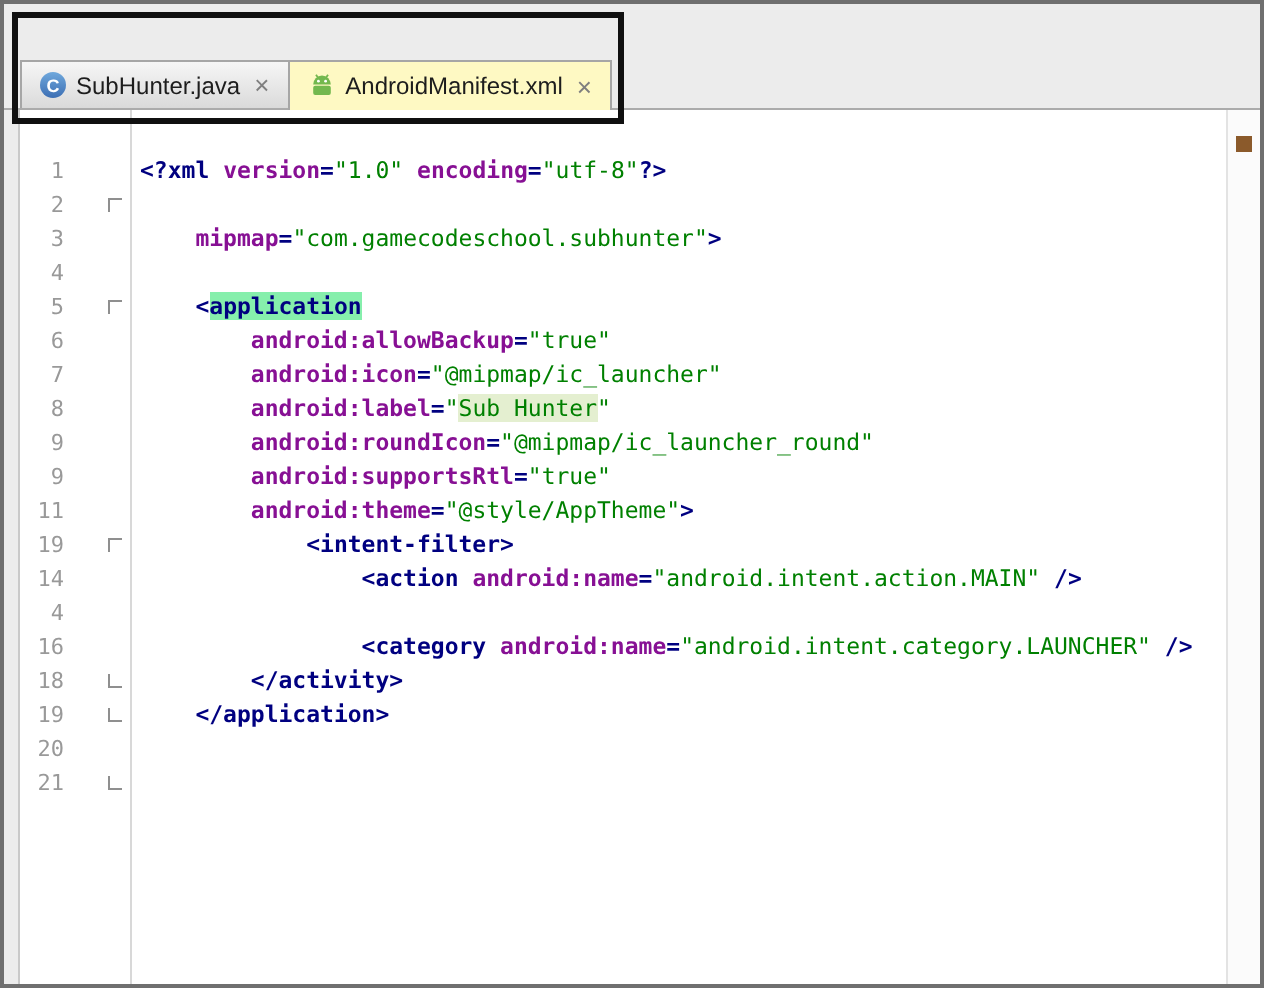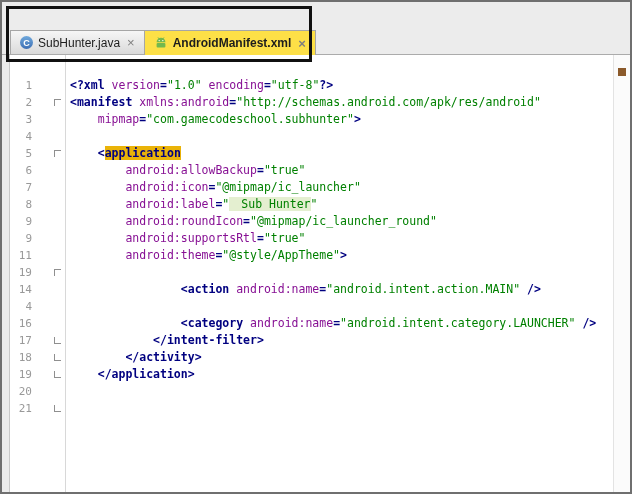--- a/index.html
+++ b/index.html
@@ -5,21 +5,21 @@
   html,body{margin:0;padding:0;background:#fff;}
   body{width:632px;height:494px;position:relative;font-family:"Liberation Sans",sans-serif;}
   .window{position:absolute;inset:0;border:2px solid #6F6F6F;background:#fff;overflow:hidden;}
 
   
   .header{position:absolute;left:0;right:0;top:0;height:52px;background:#ECECEC;border-bottom:1px solid #ABABAB;}
   .tabbar{position:absolute;left:8px;bottom:0;display:flex;align-items:flex-end;}
   .tab{height:23px;display:flex;align-items:center;gap:5px;padding:0 9px;font-size:12px;color:#1d1d1d;
        border:1px solid #A6A6A6;border-bottom:none;cursor:default;white-space:nowrap;}
   .tab.inactive{background:linear-gradient(#F6F6F6,#DADADA);}
-  .tab.active{height:24px;background:#fde047;margin-bottom:-1px;z-index:2;font-weight:bold;}
+  .tab.active{height:24px;background:#fef9c3;margin-bottom:-1px;z-index:2;}
   .tab + .tab{margin-left:-1px;}
   .cicon{width:13px;height:13px;border-radius:50%;background:linear-gradient(#6FA8DC,#3D6FB4);
          color:#fff;font-size:9px;font-weight:bold;display:flex;align-items:center;justify-content:center;flex:0 0 13px;}
   .tclose{color:#7F7F7F;font-size:13px;line-height:13px;padding-left:2px;}
   .anno{position:absolute;left:4px;top:4px;width:300px;height:50px;border:3px solid #101010;z-index:60;pointer-events:none;}
 
   
   .left-strip{position:absolute;left:0;top:53px;bottom:0;width:7px;background:#ECECEC;border-right:1px solid #C9C9C9;}
 
   
@@ -27,25 +27,25 @@
   .gutter-sep{position:absolute;left:55px;top:0;bottom:0;width:1px;background:#D8D8D8;}
   .lines{position:absolute;left:0;top:22px;right:0;font-family:"DejaVu Sans Mono",monospace;font-size:11.5px;}
   .line{display:flex;height:17px;line-height:17px;}
   .num{flex:0 0 22px;text-align:right;color:#999999;font-size:11px;}
   .foldcol{flex:0 0 38px;position:relative;}
   .fm{position:absolute;right:9px;top:5px;width:6px;height:6px;}
   .fm.start{border-top:1px solid #8F8F8F;border-left:1px solid #8F8F8F;}
   .fm.end{border-bottom:1px solid #8F8F8F;border-left:1px solid #8F8F8F;}
   .code{white-space:pre;color:#000;}
   .tok-tag{color:#000080;font-weight:bold;}
-  .tok-taghl{color:#000080;font-weight:bold;background:#eab308;}
-  .tok-attr{color:#871094;font-weight:normal;}
+  .tok-taghl{color:#000080;font-weight:bold;background:#86efac;}
+  .tok-attr{color:#871094;font-weight:bold;}
   .tok-eq{color:#000080;font-weight:bold;}
   .tok-val{color:#008000;}
-  .tok-valhl{color:#008000;background:#E4EFD0;padding-left:12px;}
+  .tok-valhl{color:#008000;background:#E4EFD0;}
   .tok-plain{color:#000;}
 
   
   .scrollcol{position:absolute;right:0;top:53px;bottom:0;width:16px;background:#FBFBFB;border-left:1px solid #E3E3E3;}
   .inspect-sq{position:absolute;top:13px;left:4px;width:8px;height:8px;background:#8B5A2B;}
 </style>
 </head>
 <body>
 
 <div class="window">
@@ -86,21 +86,20 @@
         <div class="line">
           <span class="num">1</span>
           <span class="foldcol"></span>
           <span class="code"><span class="tok-tag">&lt;?xml</span><span class="tok-plain"> </span><span class="tok-attr">version</span><span class="tok-eq">=</span><span class="tok-val">"1.0"</span><span class="tok-plain"> </span><span class="tok-attr">encoding</span><span class="tok-eq">=</span><span class="tok-val">"utf-8"</span><span class="tok-tag">?&gt;</span></span>
         </div>
         <div class="line">
           <span class="num">2</span>
           <span class="foldcol">
             <span class="fm start"></span>
           </span>
-          <span class="code"><span class="tok-tag">&lt;manifest</span><span class="tok-plain"> </span><span class="tok-attr">xmlns:android</span><span class="tok-eq">=</span><span class="tok-val">"http://schemas.android.com/apk/res/android"</span></span>
         </div>
         <div class="line">
           <span class="num">3</span>
           <span class="foldcol"></span>
           <span class="code"><span>    </span><span class="tok-attr">mipmap</span><span class="tok-eq">=</span><span class="tok-val">"com.gamecodeschool.subhunter"</span><span class="tok-tag">&gt;</span></span>
         </div>
         <div class="line">
           <span class="num">4</span>
           <span class="foldcol"></span>
           <span class="code"></span>
@@ -140,42 +139,36 @@
         <div class="line">
           <span class="num">11</span>
           <span class="foldcol"></span>
           <span class="code"><span>        </span><span class="tok-attr">android:theme</span><span class="tok-eq">=</span><span class="tok-val">"@style/AppTheme"</span><span class="tok-tag">&gt;</span></span>
         </div>
         <div class="line">
           <span class="num">19</span>
           <span class="foldcol">
             <span class="fm start"></span>
           </span>
+          <span class="code"><span>            </span><span class="tok-tag">&lt;intent-filter&gt;</span></span>
         </div>
         <div class="line">
           <span class="num">14</span>
           <span class="foldcol"></span>
           <span class="code"><span>                </span><span class="tok-tag">&lt;action</span><span class="tok-plain"> </span><span class="tok-attr">android:name</span><span class="tok-eq">=</span><span class="tok-val">"android.intent.action.MAIN"</span><span class="tok-plain"> </span><span class="tok-tag">/&gt;</span></span>
         </div>
         <div class="line">
           <span class="num">4</span>
           <span class="foldcol"></span>
           <span class="code"></span>
         </div>
         <div class="line">
           <span class="num">16</span>
           <span class="foldcol"></span>
           <span class="code"><span>                </span><span class="tok-tag">&lt;category</span><span class="tok-plain"> </span><span class="tok-attr">android:name</span><span class="tok-eq">=</span><span class="tok-val">"android.intent.category.LAUNCHER"</span><span class="tok-plain"> </span><span class="tok-tag">/&gt;</span></span>
-        </div>
-        <div class="line">
-          <span class="num">17</span>
-          <span class="foldcol">
-            <span class="fm end"></span>
-          </span>
-          <span class="code"><span>            </span><span class="tok-tag">&lt;/intent-filter&gt;</span></span>
         </div>
         <div class="line">
           <span class="num">18</span>
           <span class="foldcol">
             <span class="fm end"></span>
           </span>
           <span class="code"><span>        </span><span class="tok-tag">&lt;/activity&gt;</span></span>
         </div>
         <div class="line">
           <span class="num">19</span>

